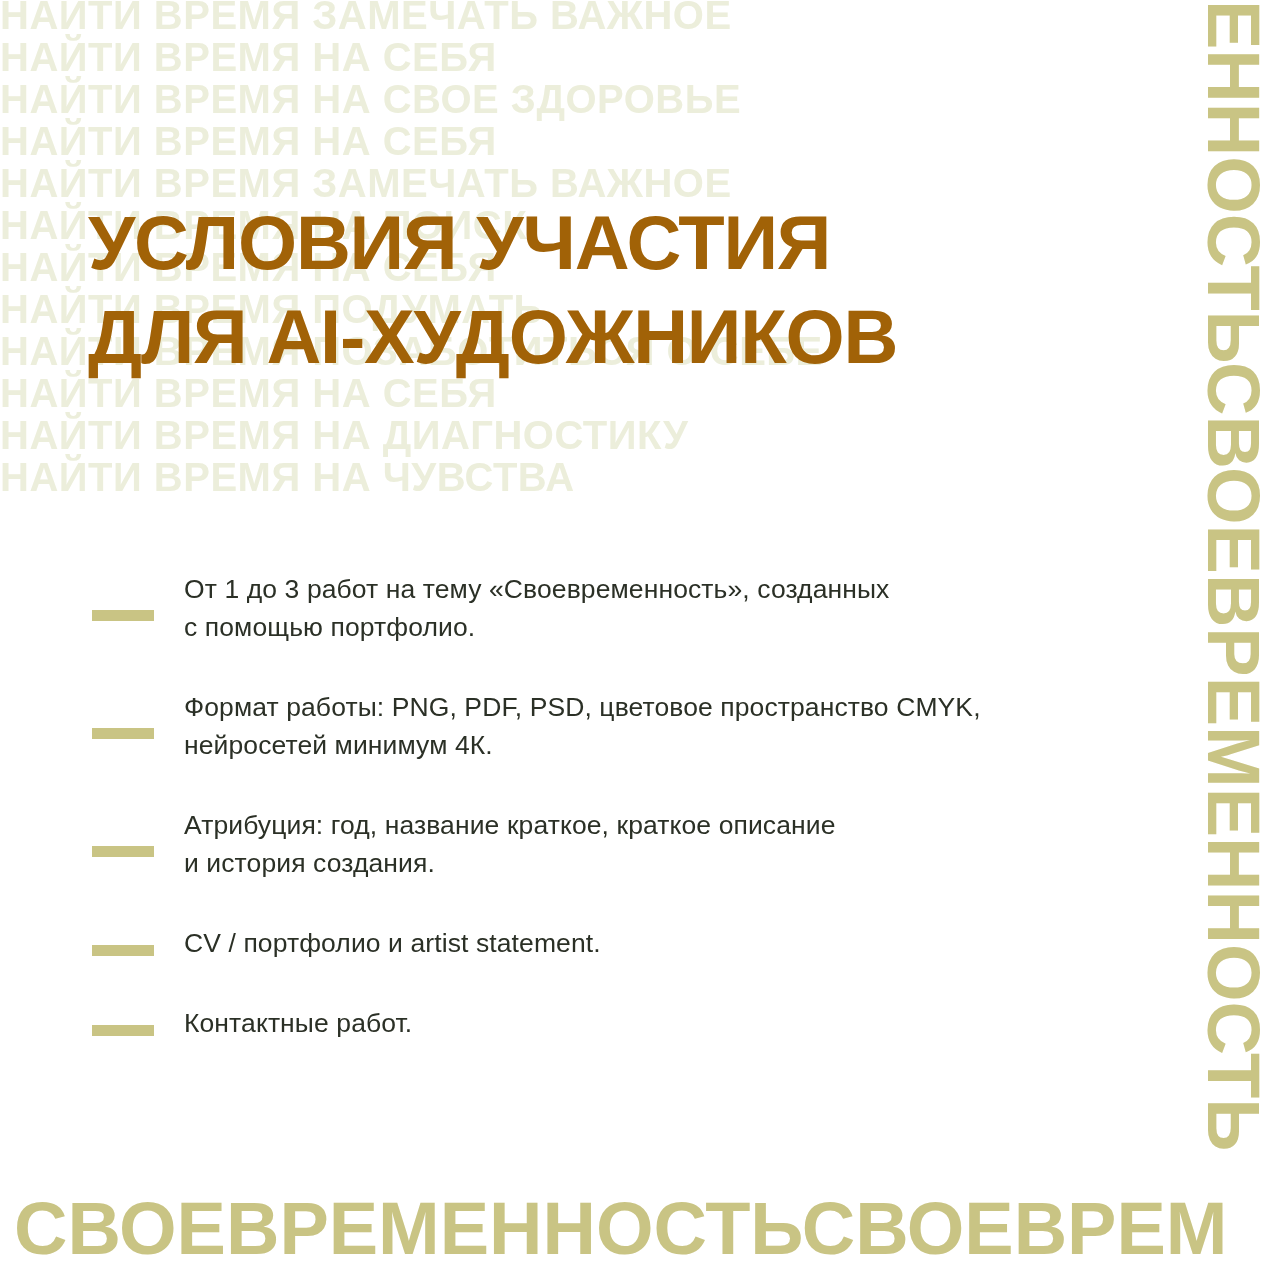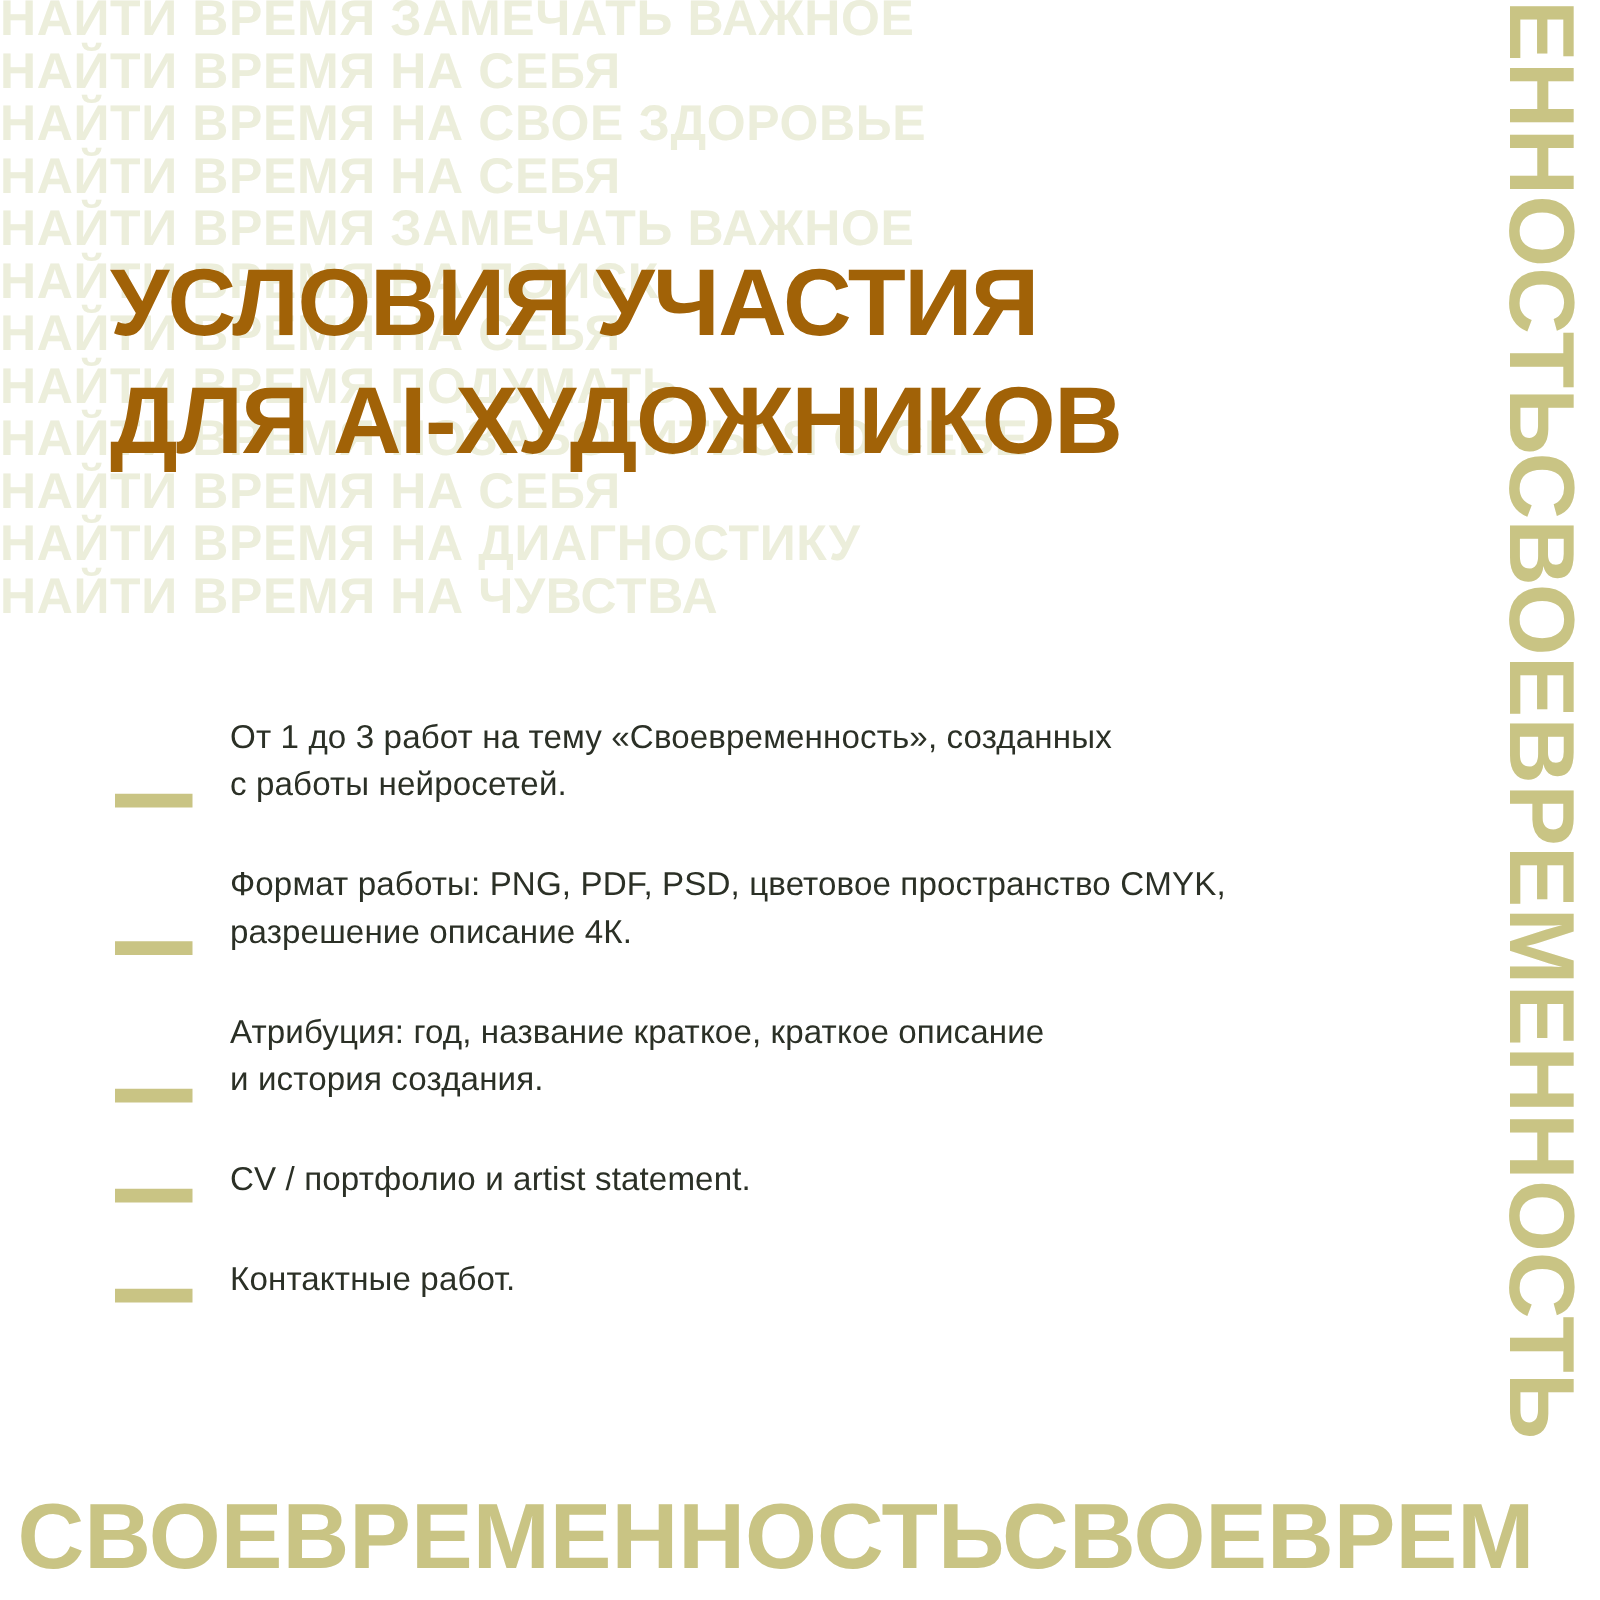--- a/index.html
+++ b/index.html
@@ -61,21 +61,21 @@
 
   
   #bullets {
     position: absolute;
     left: 92px;
     top: 570px;
     width: 990px;
   }
   .bullet-row {
     display: flex;
-    align-items: flex-end;
+    align-items: center;
     margin-bottom: 42px;
   }
   .bullet-row:last-child { margin-bottom: 0; }
   .dash {
     flex: 0 0 auto;
     width: 62px;
     height: 11px;
     background: #c9c484;
     margin-top: 14px;
     margin-right: 30px;
@@ -160,29 +160,29 @@
     <div class="h-line">УСЛОВИЯ УЧАСТИЯ</div>
     <div class="h-line">ДЛЯ AI-ХУДОЖНИКОВ</div>
   </div>
 
   <div id="bullets">
 
     <div class="bullet-row">
       <span class="dash"></span>
       <div class="bullet-text">
         <div>От 1 до 3 работ на тему «Своевременность», созданных</div>
-        <div>с работы нейросетей.</div>
+        <div>с помощью портфолио.</div>
       </div>
     </div>
 
     <div class="bullet-row">
       <span class="dash"></span>
       <div class="bullet-text">
         <div>Формат работы: PNG, PDF, PSD, цветовое пространство CMYK,</div>
-        <div>разрешение описание 4К.</div>
+        <div>нейросетей минимум 4К.</div>
       </div>
     </div>
 
     <div class="bullet-row">
       <span class="dash"></span>
       <div class="bullet-text">
         <div>Атрибуция: год, название краткое, краткое описание</div>
         <div>и история создания.</div>
       </div>
     </div>

